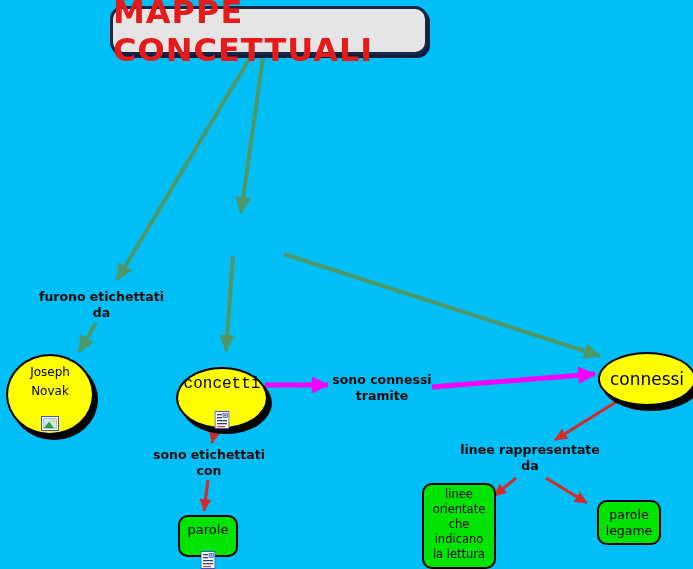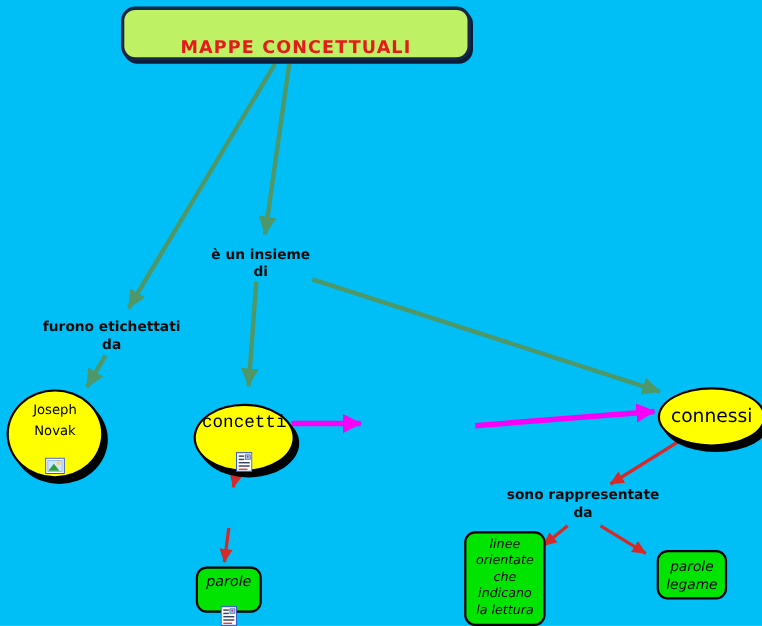--- a/index.html
+++ b/index.html
@@ -20,24 +20,24 @@
   .links-svg{position:absolute;left:0;top:0;pointer-events:none;}
   .stroke-green{stroke:var(--link-green);}
   .stroke-magenta{stroke:var(--link-magenta);}
   .stroke-red{stroke:var(--link-red);}
   .fill-green{fill:var(--link-green);}
   .fill-magenta{fill:var(--link-magenta);}
   .fill-red{fill:var(--link-red);}
 
   .title-node{
     position:absolute;left:110px;top:6px;width:312px;height:43px;
-    background:#bef264;border:3px solid #152747;border-radius:13px;
+    background:#e5e5e5;border:3px solid #152747;border-radius:13px;
     box-shadow:2px 3px 0 #0d1c3a;
-    display:flex;align-items:flex-end;justify-content:center;
-    color:var(--title-text);font-size:16px;font-weight:bold;letter-spacing:1px;
+    display:flex;align-items:center;justify-content:center;
+    color:var(--title-text);font-size:32px;font-weight:bold;letter-spacing:1px;
   }
   .link-label{
     position:absolute;text-align:center;font-size:12.5px;font-weight:bold;
     color:#0a0a0a;line-height:16px;
   }
   .link-label span{display:block;white-space:pre-line;}
   #label-furono{left:29px;top:289px;width:145px;}
   #label-insieme{left:167px;top:223px;width:140px;}
   #label-connessi{left:312px;top:372px;width:140px;}
   #label-etichettati{left:139px;top:447px;width:140px;}
@@ -53,21 +53,21 @@
   .ellipse .node-label{display:block;width:100%;white-space:pre-line;}
   #node-joseph{left:6px;top:354px;width:84px;height:70px;font-size:12px;line-height:19px;padding-top:7px;box-sizing:content-box;}
   #node-concetti{left:176px;top:367px;width:88px;height:52px;font-size:16px;padding-top:6px;font-family:Liberation Mono, monospace;}
   #node-relazioni{left:598px;top:352px;width:94px;height:50px;font-size:17px;justify-content:center;}
 
   .green-box{
     position:absolute;background:var(--box-green);
     border:2px solid #000;border-radius:10px;color:#000;
     display:flex;flex-direction:column;align-items:center;text-align:center;
   }
-  .green-box .node-label{display:block;width:100%;white-space:pre-line;font-style:italic;}
+  .green-box .node-label{display:block;width:100%;white-space:pre-line;}
   #box-parole{left:178px;top:515px;width:56px;height:33px;font-size:13px;padding-top:5px;}
   #box-linee{left:422px;top:483px;width:70px;height:80px;font-size:11.5px;line-height:15px;padding-top:2px;}
   #box-parole-legame{left:597px;top:500px;width:60px;height:41px;font-size:12.5px;line-height:16px;justify-content:center;}
 
   .attach-icon{position:absolute;left:50%;transform:translateX(-50%);line-height:0;}
   #node-joseph .attach-icon{bottom:2px;}
   #node-concetti .attach-icon{bottom:-2px;}
   #box-parole .attach-icon{bottom:-14px;}
 </style>
 </head>
@@ -102,26 +102,30 @@
   </svg>
 
   <div class="title-node">
     <span>MAPPE CONCETTUALI</span>
   </div>
 
   <div class="link-label" id="label-furono">
     <span>furono etichettati
 da</span>
   </div>
-  <div class="link-label" id="label-insieme">
-    <span>è un insieme
-di</span>
+  <div class="link-label" id="label-connessi">
+    <span>sono connessi
+tramite</span>
+  </div>
+  <div class="link-label" id="label-etichettati">
+    <span>sono etichettati
+con</span>
   </div>
   <div class="link-label" id="label-rappresentate">
-    <span>sono rappresentate
+    <span>linee rappresentate
 da</span>
   </div>
 
   <div class="ellipse" id="node-joseph">
     <span class="node-label">Joseph
 Novak</span>
     <span class="attach-icon">
       <svg width="18" height="15" viewBox="0 0 18 15">
         <rect x="0.5" y="0.5" width="17" height="14" fill="#ffffff" stroke="#3a57c8"></rect>
         <rect x="2.5" y="2.5" width="13" height="10" fill="#cfe6ff" stroke="#7aa0d8" stroke-width="0.6"></rect>

